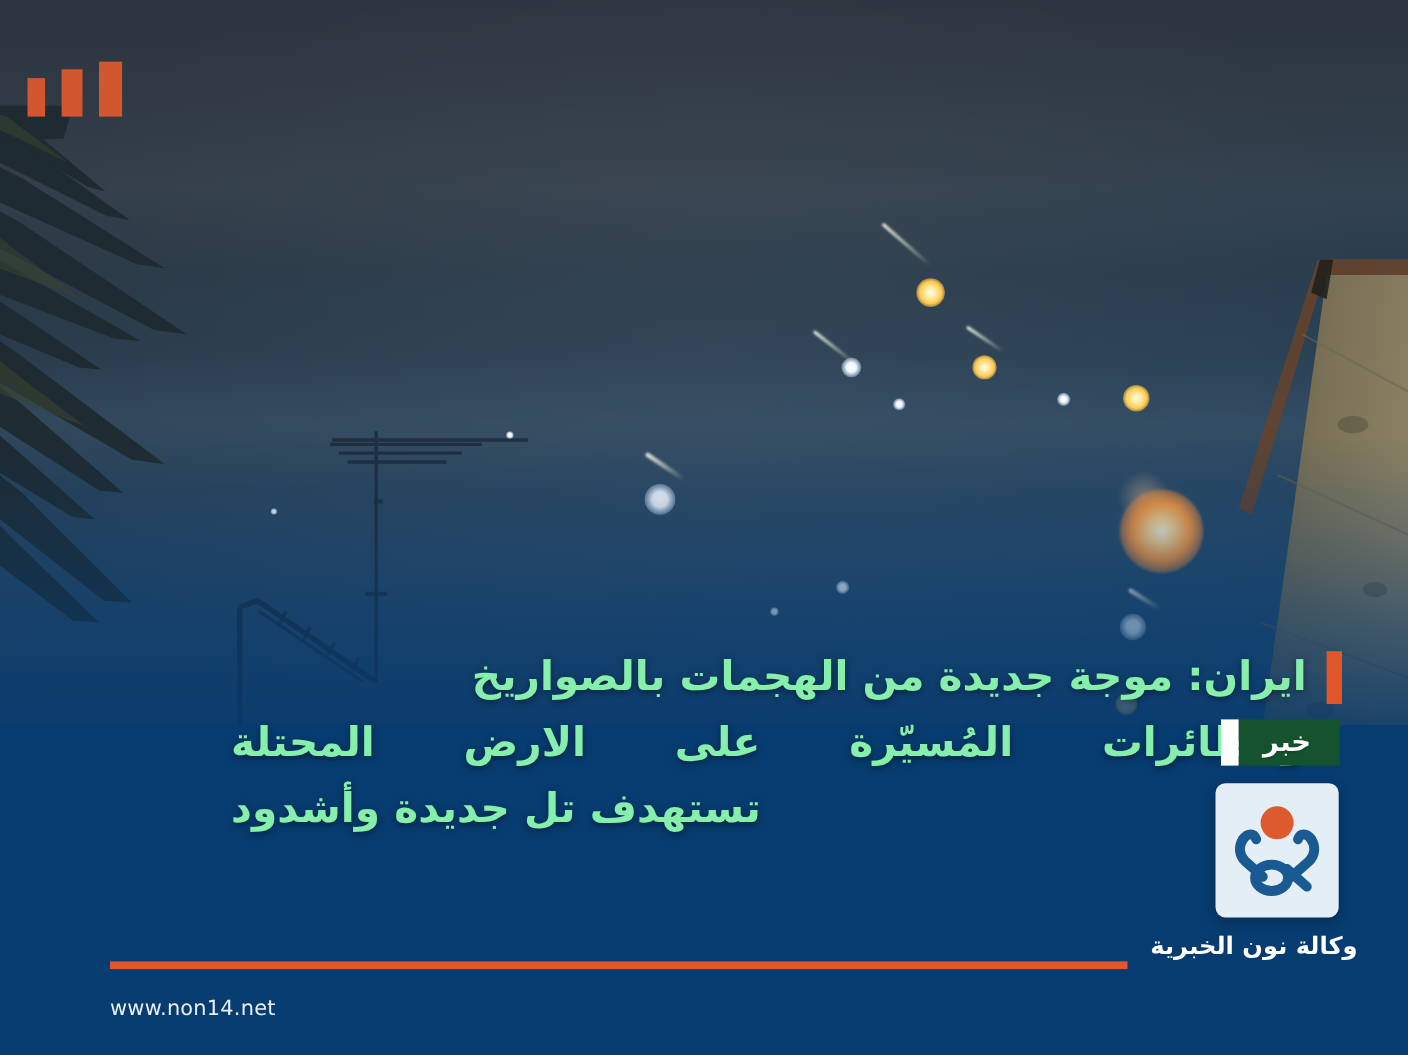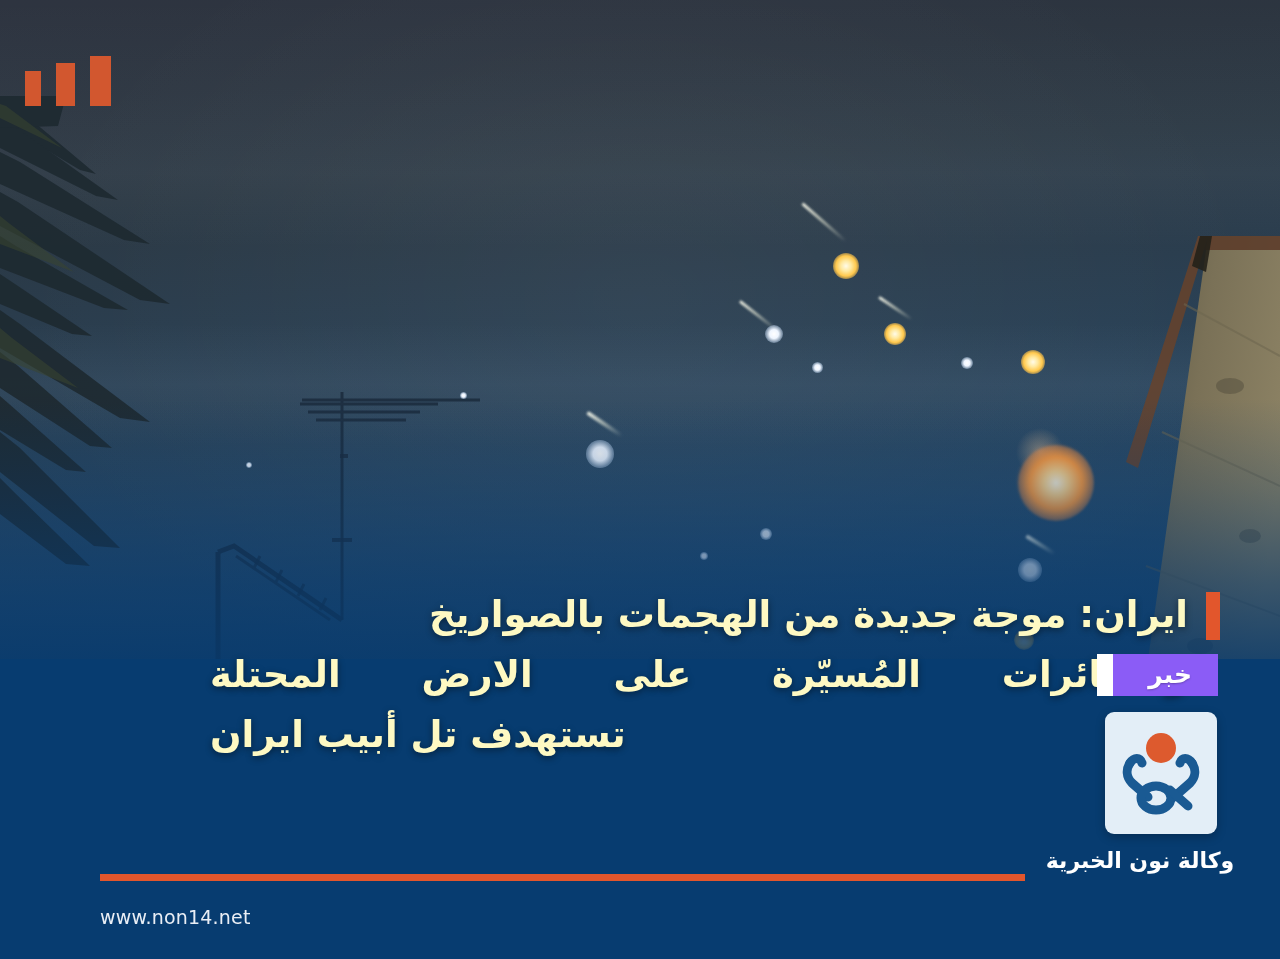--- a/index.html
+++ b/index.html
@@ -109,40 +109,40 @@
   .headline-wrap{
     position:absolute;right:60px;top:585px;width:1010px;
     display:flex;align-items:flex-start;gap:18px;
   }
   .accent-bar{
     flex:0 0 auto;width:14px;height:48px;background:#e2562c;margin-top:7px;
   }
   .headline{
     flex:1 1 auto;
     direction:rtl;text-align:justify;text-align-last:justify;
-    color:#fef9c3;
+    color:#86efac;
     font-size:37px;line-height:1.62;
     font-weight:700;
     letter-spacing:0px;
     text-shadow:0 2px 7px rgba(0,0,0,.45);
   }
   .headline .ln{display:block;}
   .headline .ln.l1{text-align:right;text-align-last:right;}
   .headline .ln.l2{text-align:justify;text-align-last:justify;}
   .headline .ln.l3{text-align:left;text-align-last:left;}
 
   
   .badge{
     position:absolute;right:62px;top:654px;
     display:flex;align-items:stretch;height:42px;
   }
   .badge .label{
-    background:#8b5cf6;color:#fff;
+    background:#14532d;color:#fff;
     font-size:25px;font-weight:700;line-height:42px;
-    padding:0 26px 0 35px;direction:rtl;
+    padding:0 26px 0 22px;direction:rtl;
     text-shadow:0 1px 2px rgba(0,0,0,.25);
   }
   .badge .tick{width:16px;background:#ffffff;}
 
   .logocard{
     position:absolute;right:63px;top:712px;
     width:112px;height:122px;
     background:#e3eef7;border-radius:9px;
     display:flex;align-items:center;justify-content:center;
     box-shadow:0 3px 10px rgba(0,0,0,.25);
@@ -288,21 +288,21 @@
     <i class="b1"></i>
     <i class="b2"></i>
     <i class="b3"></i>
   </div>
 
   <div class="headline-wrap">
     <div class="accent-bar"></div>
     <div class="headline">
       <span class="ln l1">ايران: موجة جديدة من الهجمات بالصواريخ</span>
       <span class="ln l2">والطائرات المُسيّرة على الارض المحتلة</span>
-      <span class="ln l3">تستهدف تل أبيب ايران</span>
+      <span class="ln l3">تستهدف تل جديدة وأشدود</span>
     </div>
   </div>
 
   <div class="badge">
     <div class="label">خبر</div>
     <div class="tick"></div>
   </div>
 
   <div class="logocard">
     <svg width="86" height="92" viewBox="0 0 86 92">

